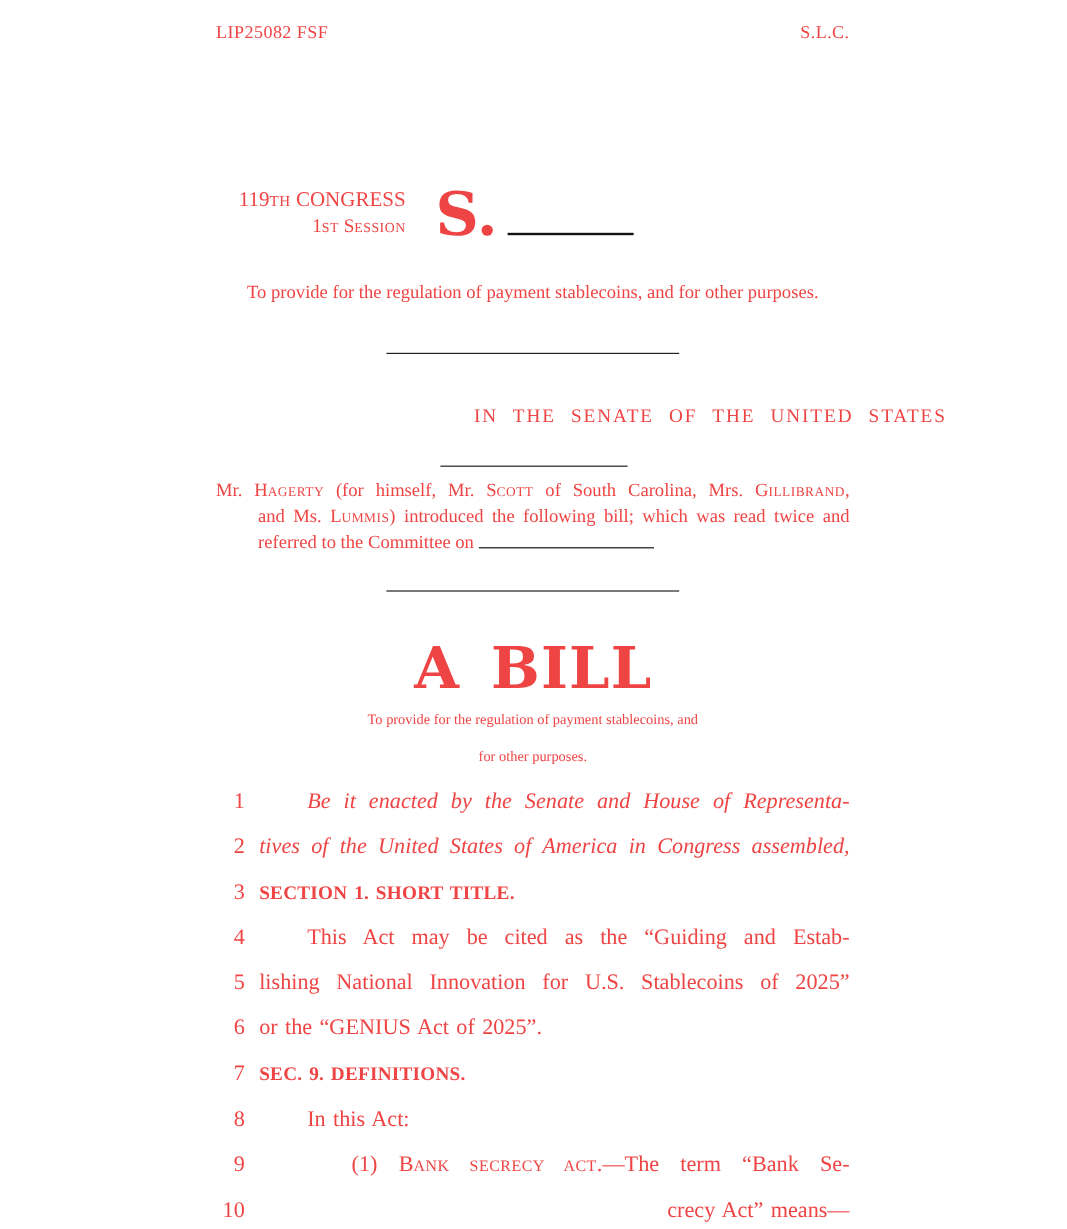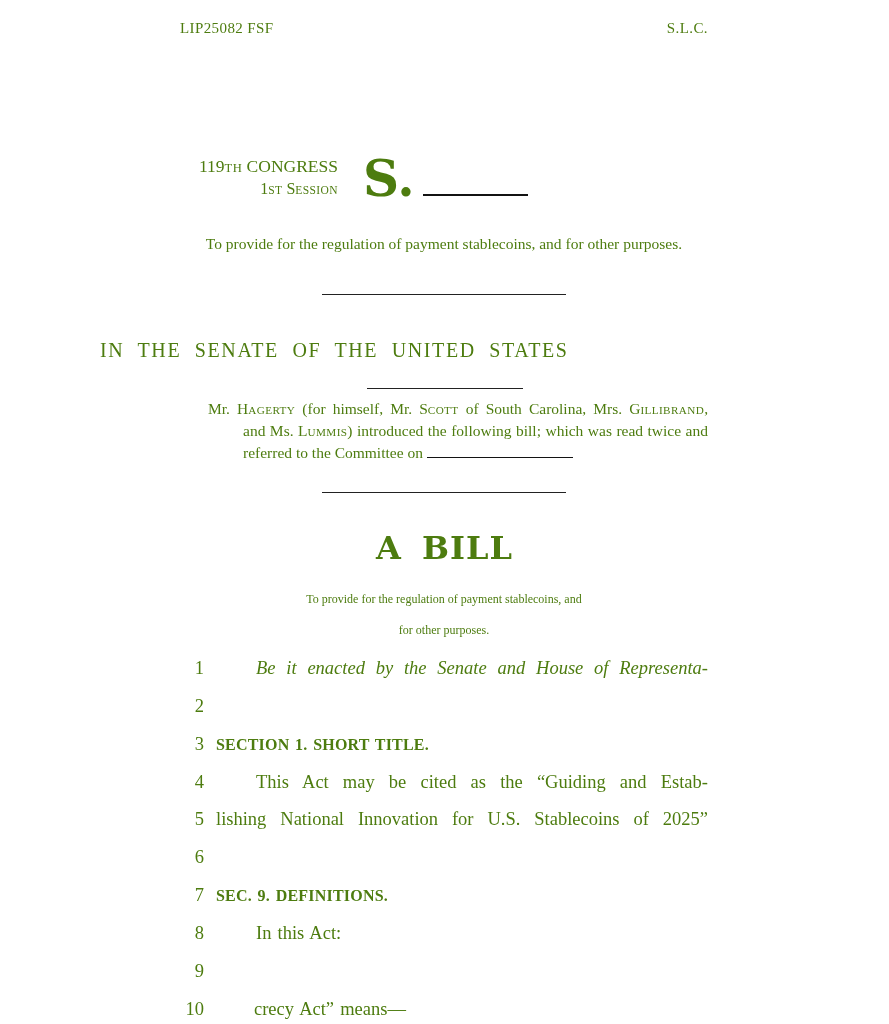--- a/index.html
+++ b/index.html
@@ -1,19 +1,19 @@
 <!DOCTYPE html>
 <html><head>
 <meta charset="utf-8">
 <style>
   * { margin:0; padding:0; box-sizing:border-box; }
   html,body { background:#ffffff; }
   .page {
     position:relative; width:889px; height:1024px; background:#fff;
-    font-family:"Liberation Serif", serif; color:#4d7c0f; overflow:hidden;
+    font-family:"Liberation Serif", serif; color:#ef4444; overflow:hidden;
   }
   .sc { text-transform:uppercase; font-size:0.72em; letter-spacing:0.4px; }
 
   .doc-header {
     position:absolute; top:20px; left:180px; width:528px;
     display:flex; justify-content:space-between;
     font-size:15px; letter-spacing:0.4px;
   }
 
   .congress-block { position:absolute; top:150px; left:180px; width:528px; height:70px; }
@@ -29,32 +29,32 @@
     text-align:center; font-size:15.5px;
   }
 
   .rule { position:absolute; border-top:1.3px solid #222; }
   .rule-1 { top:294px; left:322px; width:244px; }
   .rule-2 { top:388px; left:367px; width:156px; }
   .rule-3 { top:492px; left:322px; width:244px; }
 
   .chamber-heading {
     position:absolute; top:339px; left:100px; width:689px;
-    text-align:left; font-size:20px; letter-spacing:1.6px; word-spacing:7px;
+    text-align:right; font-size:16px; letter-spacing:1.6px; word-spacing:7px;
   }
 
   .sponsors { position:absolute; top:399px; left:180px; width:528px; font-size:15.5px; line-height:19.8px; }
-  .sp-line { text-align:left;margin-left:28px; }
+  .sp-line { text-align:left; }
   .sp-line.just { text-align:justify; text-align-last:justify; }
   .sp-line.cont { padding-left:35px; }
   .blank-inline { display:inline-block; width:146px; height:0.85em; border-bottom:1.4px solid #131313; }
 
   .bill-heading {
     position:absolute; top:529px; left:100px; width:689px; text-align:center;
-    font-family:"DejaVu Serif", serif; font-weight:bold; font-size:32px; letter-spacing:1px; word-spacing:8px;
+    font-family:"DejaVu Serif", serif; font-weight:bold; font-size:48px; letter-spacing:1px; word-spacing:8px;
   }
 
   .purpose-long {
     position:absolute; top:584px; left:180px; width:528px;
     text-align:center; font-size:12px; line-height:31px;
   }
 
   .body-lines { position:absolute; top:655px; left:180px; width:528px; }
   .bline { display:flex; height:37.85px; align-items:flex-start; }
   .lnum { flex:none; width:24px; text-align:right; font-size:18.5px; line-height:27px; }
@@ -106,46 +106,49 @@
     <div>for other purposes.</div>
   </div>
 
   <div class="body-lines">
       <div class="bline">
         <span class="lnum">1</span>
         <div class="ltext just" style="text-indent: 40px;"><span class="i">Be it enacted by the Senate and House of Representa-</span></div>
       </div>
       <div class="bline">
         <span class="lnum">2</span>
+        <div class="ltext just"><span class="i">tives of the United States of America in Congress assembled,</span></div>
       </div>
       <div class="bline">
         <span class="lnum">3</span>
         <div class="ltext"><span class="b">SECTION 1. SHORT TITLE.</span></div>
       </div>
       <div class="bline">
         <span class="lnum">4</span>
         <div class="ltext just" style="text-indent: 40px;"><span>This Act may be cited as the “Guiding and Estab-</span></div>
       </div>
       <div class="bline">
         <span class="lnum">5</span>
         <div class="ltext just"><span>lishing National Innovation for U.S. Stablecoins of 2025”</span></div>
       </div>
       <div class="bline">
         <span class="lnum">6</span>
+        <div class="ltext"><span>or the “GENIUS Act of 2025”.</span></div>
       </div>
       <div class="bline">
         <span class="lnum">7</span>
         <div class="ltext"><span class="b">SEC. 9. DEFINITIONS.</span></div>
       </div>
       <div class="bline">
         <span class="lnum">8</span>
         <div class="ltext" style="text-indent: 40px;"><span>In this Act:</span></div>
       </div>
       <div class="bline">
         <span class="lnum">9</span>
+        <div class="ltext just" style="text-indent: 77px;"><span>(1) B</span><span class="sc">ank secrecy act</span><span>.—The term “Bank Se-</span></div>
       </div>
       <div class="bline">
         <span class="lnum">10</span>
-        <div class="ltext" style="text-indent: 38px;"><span>crecy Act” means—</span></div>
+        <div class="ltext" style="text-indent: 38px; text-align: right;"><span>crecy Act” means—</span></div>
       </div>
     </div>
 
 </div>
 
 </body></html>

